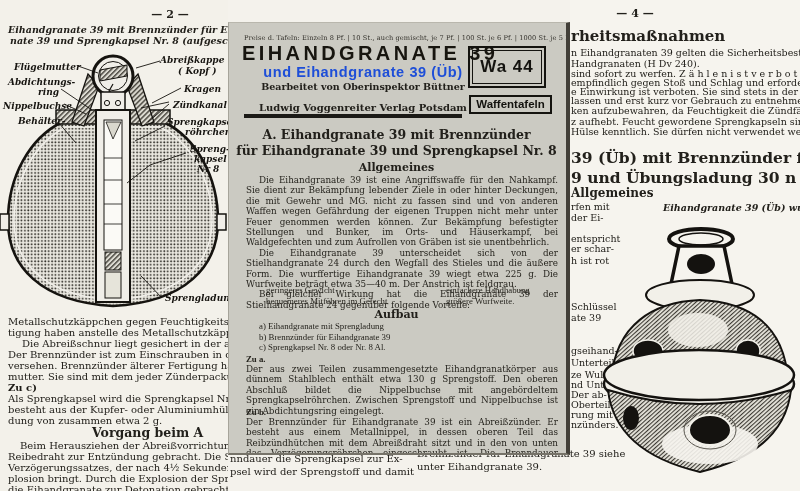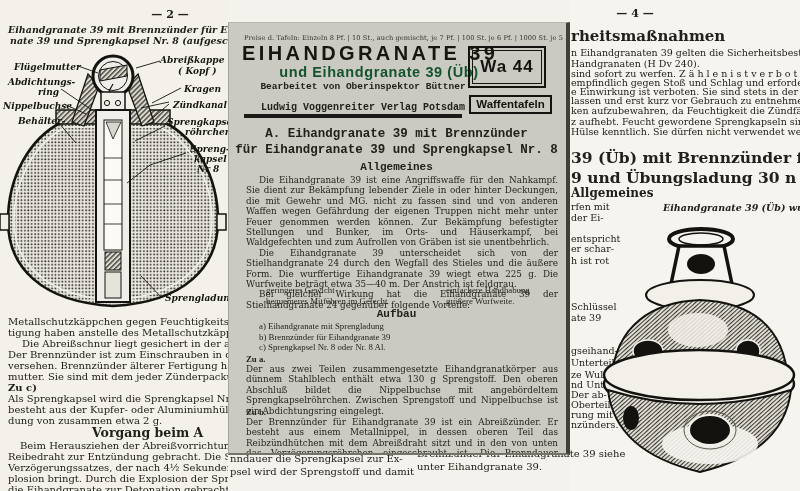--- a/index.html
+++ b/index.html
@@ -1,20 +1,20 @@
 <!DOCTYPE html>
 <html><head>
 <meta charset="utf-8">
 <style>
   html,body{margin:0;padding:0;background:#888;}
   #shot{position:relative;width:800px;height:491px;background:#f4f2ec;overflow:hidden;
         font-family:"DejaVu Serif",serif;color:#22201b;}
   .abs{position:absolute;}
   .nw{white-space:nowrap;}
-  .ctr{text-align:center;font-family:Liberation Mono, monospace;}
+  .ctr{text-align:center;}
   .b{font-weight:bold;}
   .it{font-style:italic;}
   .lbl{font:italic bold 9px "DejaVu Serif",serif;color:#161410;white-space:nowrap;line-height:10px;}
   .bodyline{font-size:10px;line-height:11px;white-space:nowrap;color:#1d1b16;}
   .rline{font-size:9.5px;line-height:10px;white-space:nowrap;color:#1d1b16;}
   .frag{font-size:9.5px;white-space:nowrap;color:#1d1b16;}
   #leftpage{left:0;top:0;width:228px;height:491px;background:#f3f1ea;overflow:hidden;}
   #rightpage{left:570px;top:0;width:230px;height:491px;background:#f6f4ee;overflow:hidden;}
   #overlay{left:228px;top:22px;width:342px;height:433px;background:#cbcac2;box-sizing:border-box;
            border-right:4px solid #423f38;border-bottom:2px solid #7a776d;border-left:1px solid #a6a49a;
@@ -200,21 +200,21 @@
 
   <div class="abs bodyline" style="left:230px;top:466px;">psel wird der Sprengstoff und damit</div>
   <div class="abs bodyline" style="left:230px;top:453px;">nndauer die Sprengkapsel zur Ex-</div>
   <div class="abs bodyline" style="left:417px;top:448px;">Brennzünder für Eihandgranate 39 siehe</div>
   <div class="abs bodyline" style="left:417px;top:461px;">unter Eihandgranate 39.</div>
 
   <div id="overlay" class="abs">
     <div class="abs nw" style="left:15px;top:11px;font-size:6.6px;letter-spacing:0.1px;color:#33312b;">Preise d. Tafeln: Einzeln 8 Pf. | 10 St., auch gemischt, je 7 Pf. | 100 St. je 6 Pf. | 1000 St. je 5 Pf</div>
 
     <div class="abs nw" style="left:13px;top:19px;font:bold 20px 'Liberation Sans',sans-serif;letter-spacing:3.4px;color:#17150f;">EIHANDGRANATE 39</div>
-    <div class="abs ctr" style="left:29px;top:41px;width:242px;font:bold 14.5px 'Liberation Sans',sans-serif;letter-spacing:0.6px;color:#14532d;">und Eihandgranate 39 (Üb)</div>
+    <div class="abs ctr" style="left:13px;top:41px;width:242px;font:bold 14.5px 'Liberation Sans',sans-serif;letter-spacing:0.6px;color:#1d4ed8;">und Eihandgranate 39 (Üb)</div>
     <div class="abs ctr b" style="left:13px;top:58px;width:242px;font-size:9.5px;">Bearbeitet von Oberinspektor Büttner</div>
     <div class="abs ctr b" style="left:13px;top:79px;width:242px;font-size:10px;">Ludwig Voggenreiter Verlag Potsdam</div>
     <div class="abs rule" style="left:15px;top:91px;width:218px;height:3.5px;"></div>
 
     <div class="abs boxouter" style="left:239px;top:23px;width:78px;height:42px;">
       <div class="boxinner">Wa 44</div>
     </div>
     <div class="abs ctr" style="left:240px;top:72px;width:83px;height:19px;border:2px solid #14130f;box-sizing:border-box;
                 font:bold 11.5px 'Liberation Sans',sans-serif;line-height:15px;color:#14130f;">Waffentafeln</div>
 

